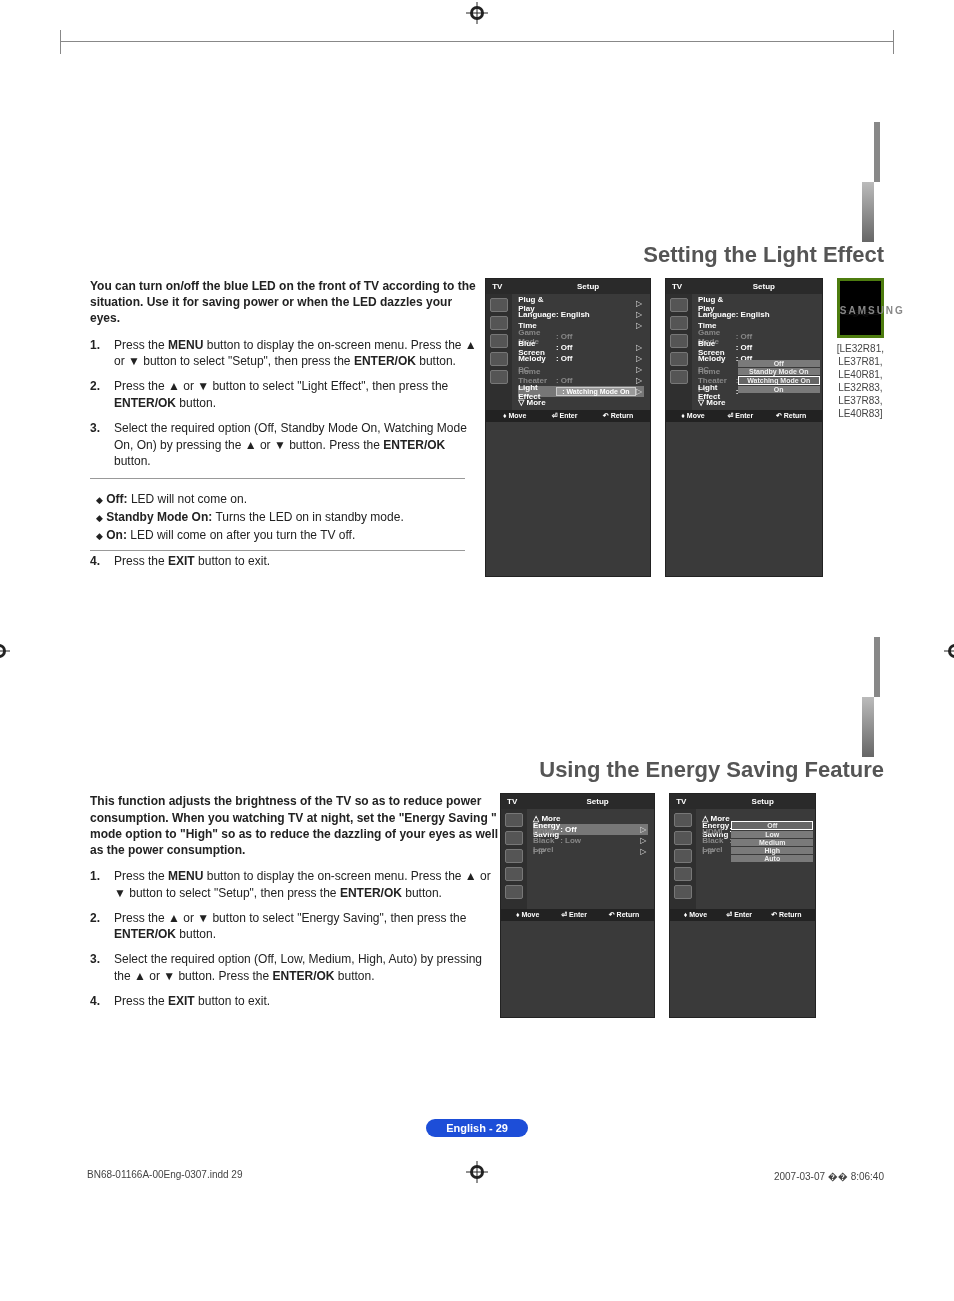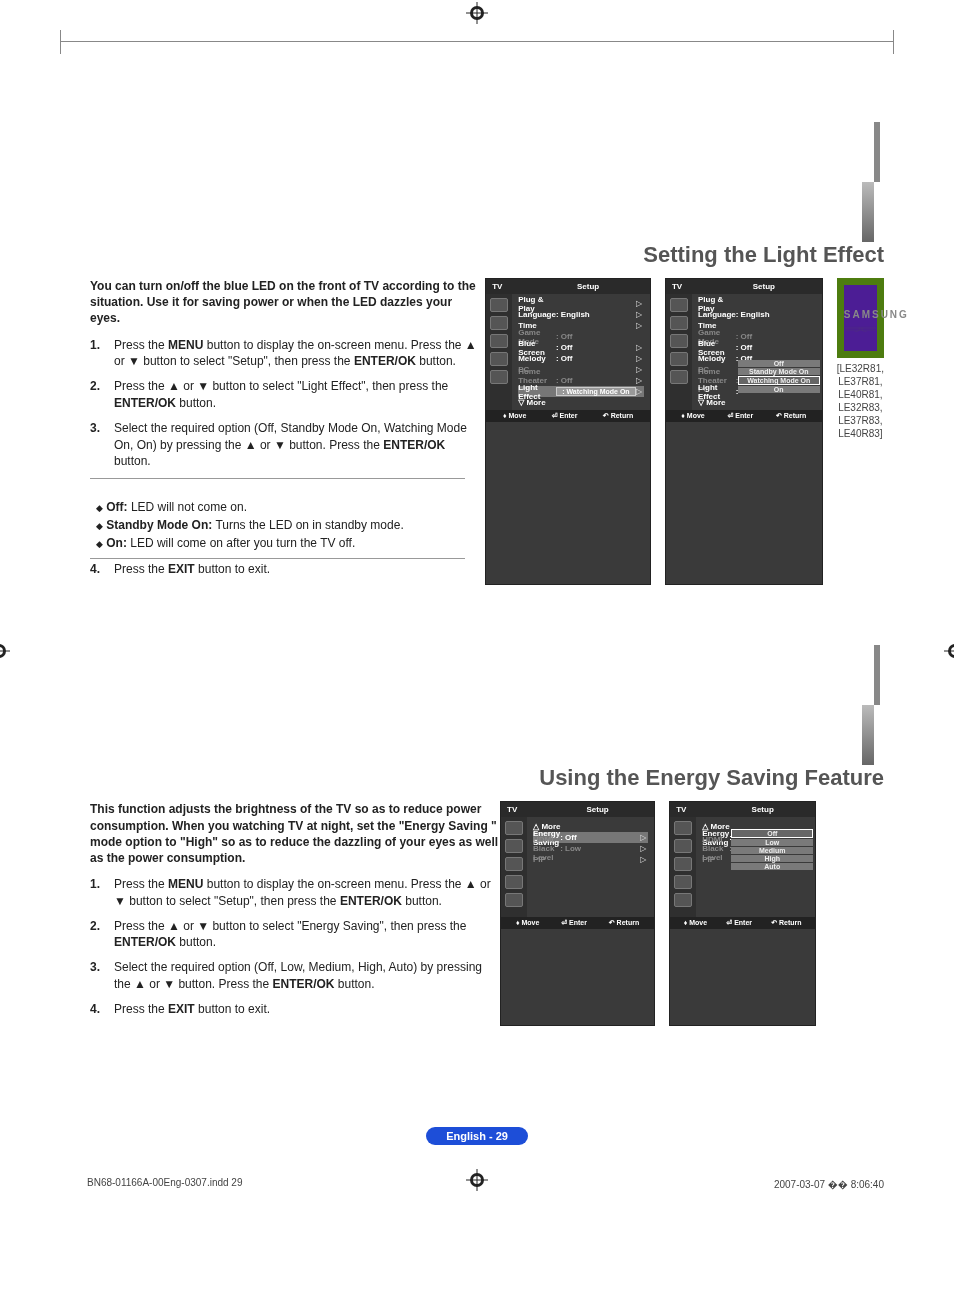--- a/index.html
+++ b/index.html
@@ -24,21 +24,21 @@
   .left-col { flex: 1 1 auto; max-width: 430px; }
   .right-col { flex: 0 0 220px; display:flex; flex-direction:row; gap:14px; }
   .intro { font-size: 12px; font-weight: bold; margin: 0 0 10px 20px; line-height:1.35; }
   
   ol.steps { list-style: none; margin-left: 20px; }
   ol.steps > li { display:flex; gap:10px; font-size:12px; line-height:1.4; margin-bottom:8px; }
   ol.steps .num { font-weight: bold; width: 14px; flex: 0 0 14px; }
   .body-text b { font-weight: bold; }
   
   .divider { border-top:1px solid #999; margin:6px 20px 2px 20px; }
-  .option-list { margin: 20px 0 4px 26px; font-size:12px; line-height:1.4; }
+  .option-list { margin: 12px 0 4px 26px; font-size:12px; line-height:1.4; }
   .option-list li { list-style:none; text-indent:-9px; padding-left:9px; margin-bottom:1px; }
   .diamond { font-size:9px; }
   
   
   .osd { background:#3a3a3a; border:1px solid #222; font-size:8px; color:#fff; }
   .osd-head { display:flex; background:#2a2a2a; padding:3px 6px; }
   .osd-tv { font-weight:bold; width:40px; }
   .osd-title { flex:1; text-align:center; font-weight:bold; }
   .osd-body { display:flex; }
   .osd-icons { width:26px; background:#2f2f2f; display:flex; flex-direction:column; gap:4px; padding:4px 2px; align-items:center; }
@@ -49,21 +49,21 @@
   .osd-row .lbl { flex:1; font-weight:bold; }
   .osd-row .val { width:80px; font-weight:bold; }
   .osd-row .arr { width:8px; color:#ddd; }
   .osd-row.hl { background:#777; }
   .osd-row .valbox { background:#999; border:1px solid #ccc; font-size:7px; padding:0 2px; text-align:center; }
   .osd-foot { display:flex; justify-content:space-around; background:#222; padding:2px 4px; font-size:7px; font-weight:bold; }
   .osd-opts { display:flex; flex-direction:column; width:82px; }
   .osd-opt { background:#7a7a7a; color:#eee; text-align:center; font-size:7px; font-weight:bold; margin-bottom:1px; padding:0 2px; }
   .osd-opt.sel { border:1px solid #fff; background:#666; }
   
-  .tv-illus { border:7px solid #4d7c0f; height:80px; background:#4c1d95; position:relative; }
+  .tv-illus { border:3px solid #4d7c0f; height:60px; background:#000000; position:relative; }
   .tv-illus .brand { position:absolute; top:24px; left:0; right:0; text-align:center; font-size:10px; font-weight:bold; color:#888; letter-spacing:2px; }
   .tv-illus svg { position:absolute; bottom:4px; left:0; width:100%; height:36px; }
   .models { font-size:10px; color:#444; text-align:center; margin-top:4px; line-height:1.3; }
   
   .page-footer { text-align:center; margin-top:100px; }
   .pill { display:inline-block; background:#1d4ed8; color:#fff; font-size:11px; font-weight:bold; padding:3px 20px; border-radius:10px; }
   
   .imprint { display:flex; justify-content:space-between; font-size:10px; color:#444; position:absolute; bottom:14px; left:56px; right:70px;margin-left:31px; }
   .imprint-center { position:absolute; bottom:14px; left:50%; transform:translateX(-50%); }
 </style>

